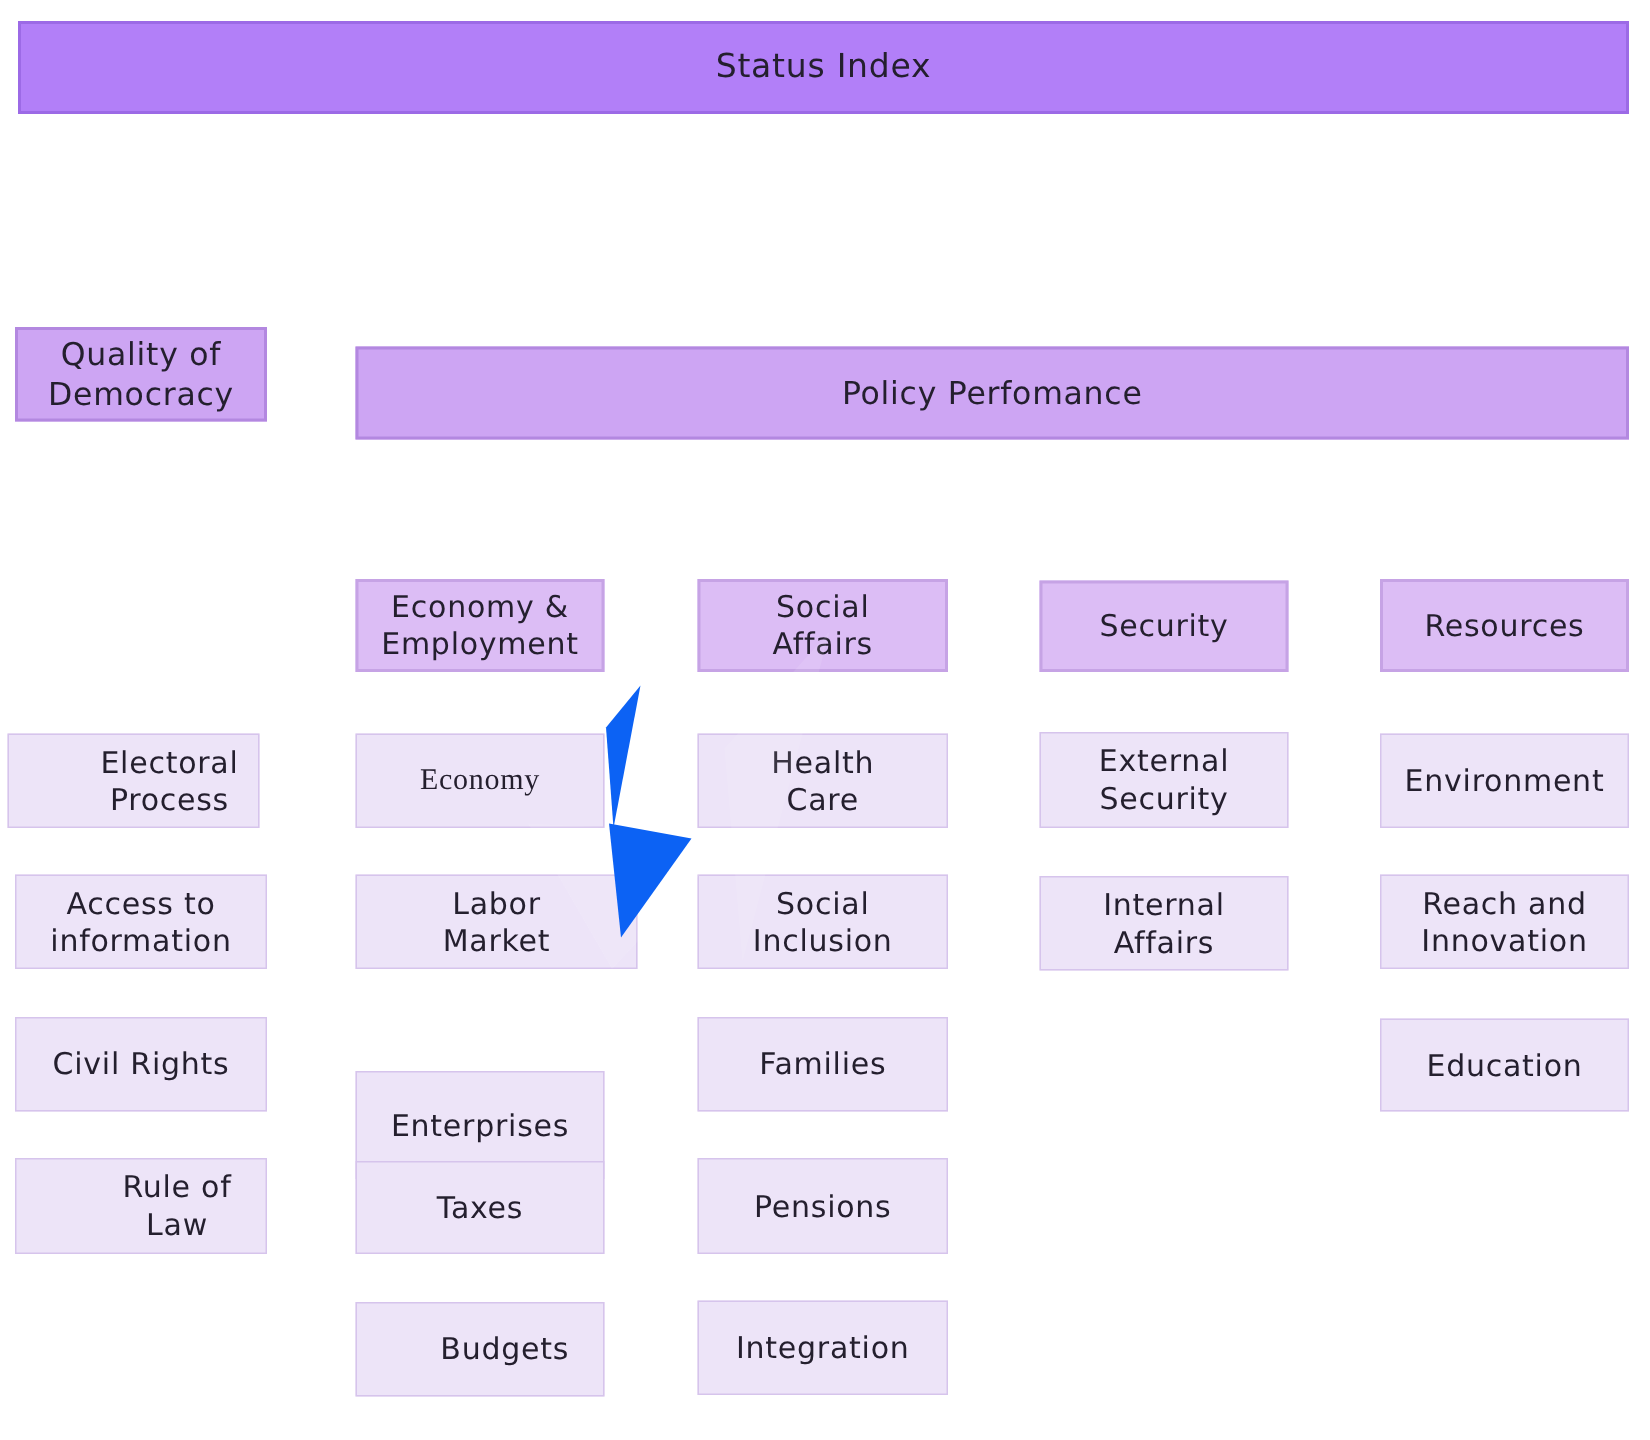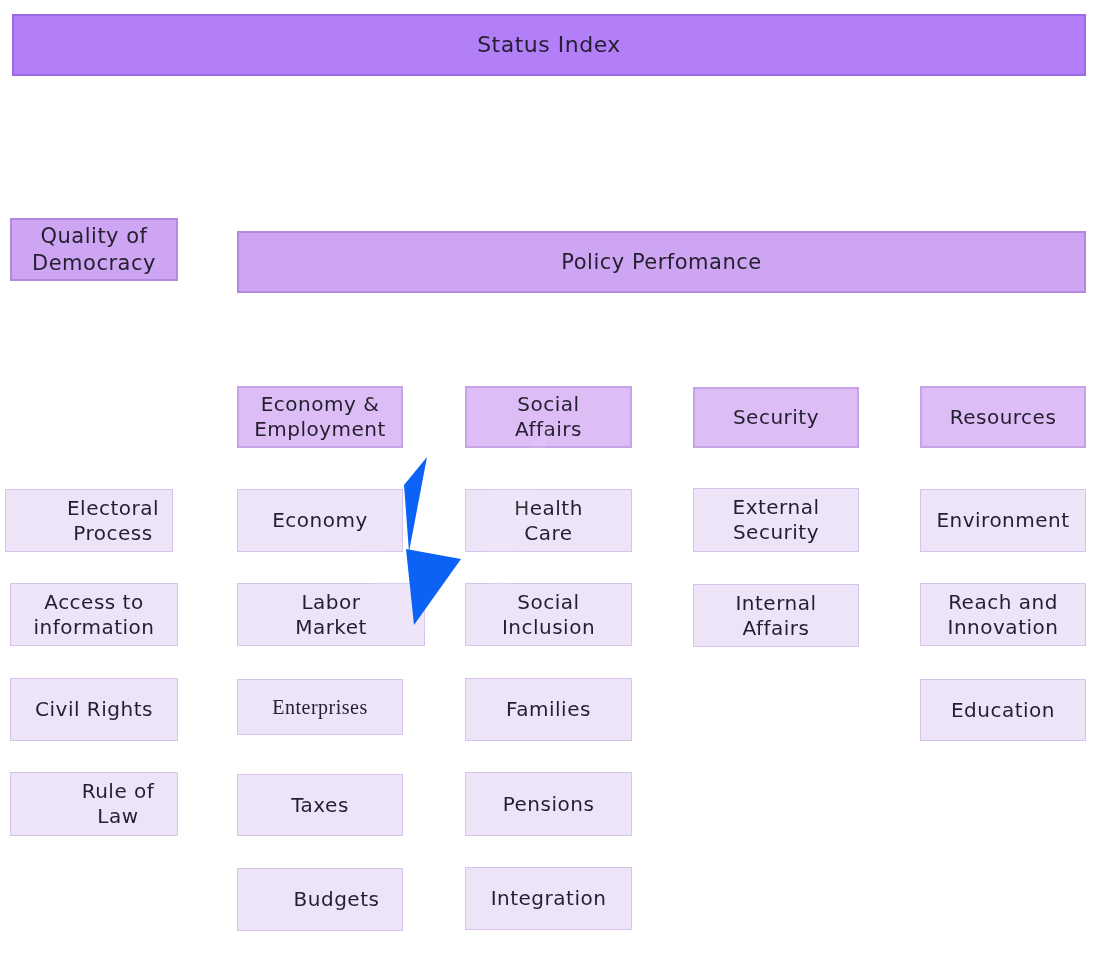--- a/index.html
+++ b/index.html
@@ -87,24 +87,24 @@
   <div class="node l2" style="left:693px; top:387px; width:166px; height:61px;">Security</div>
   <div class="node l2" style="left:920px; top:386px; width:166px; height:62px;">Resources</div>
 
   <div class="node l3" style="left:5px; top:489px; width:168px; height:63px;padding-left:48px;">Electoral
 Process</div>
   <div class="node l3" style="left:10px; top:583px; width:168px; height:63px;">Access to
 information</div>
   <div class="node l3" style="left:10px; top:678px; width:168px; height:63px;">Civil Rights</div>
   <div class="node l3" style="left:10px; top:772px; width:168px; height:64px;padding-left:48px;">Rule of Law</div>
 
-  <div class="node l3" style="left:237px; top:489px; width:166px; height:63px;">Economy</div>
+  <div class="node l3" style="left:237px; top:489px; width:166px; height:63px;font-family:Liberation Serif, serif;">Economy</div>
   <div class="node l3" style="left:237px; top:583px; width:188px; height:63px;">Labor
 Market</div>
-  <div class="node l3" style="left:237px; top:679px; width:166px; height:56px;font-family:Liberation Serif, serif;">Enterprises</div>
+  <div class="node l3" style="left:237px; top:714px; width:166px; height:72px;">Enterprises</div>
   <div class="node l3" style="left:237px; top:774px; width:166px; height:62px;text-align:right;">Taxes</div>
   <div class="node l3" style="left:237px; top:868px; width:166px; height:63px;padding-left:33px;">Budgets</div>
 
   <div class="node l3" style="left:465px; top:489px; width:167px; height:63px;">Health
 Care</div>
   <div class="node l3" style="left:465px; top:583px; width:167px; height:63px;">Social
 Inclusion</div>
   <div class="node l3" style="left:465px; top:678px; width:167px; height:63px;">Families</div>
   <div class="node l3" style="left:465px; top:772px; width:167px; height:64px;">Pensions</div>
   <div class="node l3" style="left:465px; top:867px; width:167px; height:63px;">Integration</div>

